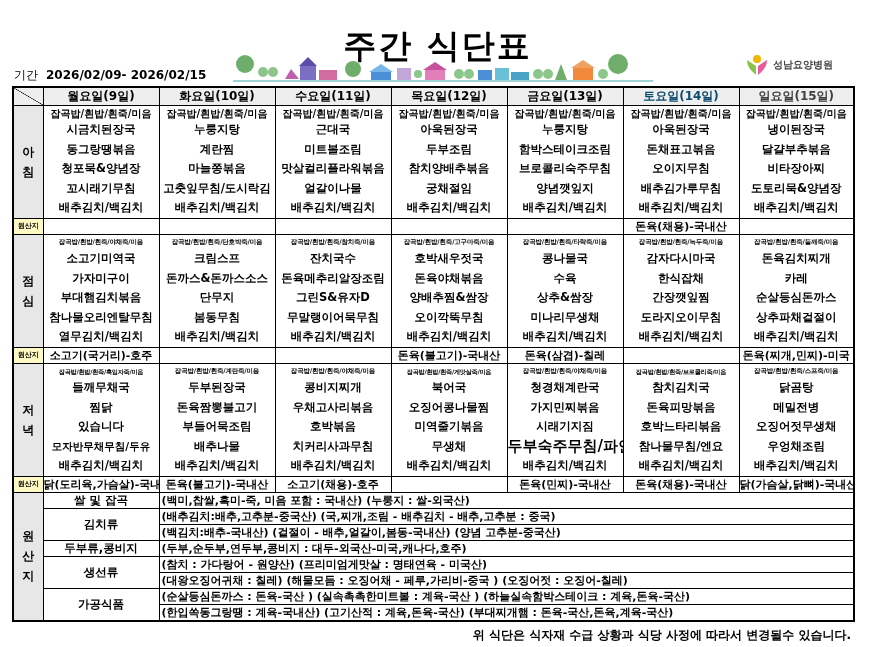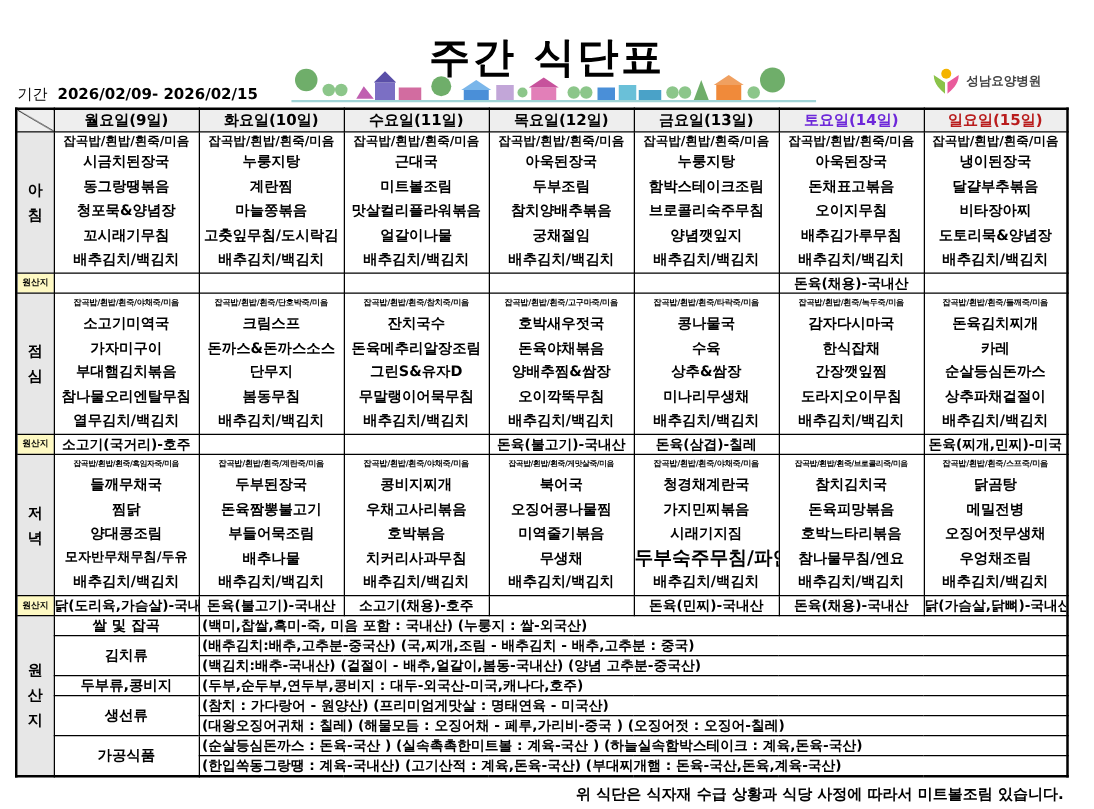--- a/index.html
+++ b/index.html
@@ -10,22 +10,22 @@
   .period { position:absolute; left:14px; top:67px; font-size:12px; font-weight:bold; }
   .period .lbl { font-weight:normal; margin-right:8px;margin-top:13px; }
   .village { position:absolute; left:233px; top:52px; width:420px; height:30px; }
   .logo { position:absolute; left:745px; top:54px; display:flex; align-items:center; gap:4px; }
   .logo .name { font-size:10px; font-weight:bold; color:#444; }
 
   table.menu { position:absolute; left:12px; top:86px; width:841px; border-collapse:collapse;
                table-layout:fixed; border:2px solid #000;padding-left:46px; }
   table.menu td { border:1px solid #000; padding:0; text-align:center; vertical-align:middle; overflow:hidden; white-space:nowrap; }
   .hdr td { background:#eeeeee; font-size:12px; font-weight:bold; height:16px; }
-  .hdr td.sat { color:#6d28d9; }
-  .hdr td.sun { color:#b91c1c; }
+  .hdr td.sat { color:#0c4a6e; }
+  .hdr td.sun { color:#404040; }
   .corner { background:linear-gradient(to top right, #eee calc(50% - 0.6px), #000 50%, #eee calc(50% + 0.6px)) !important; }
   .meal-label { background:#e7e7e7; font-size:12px; font-weight:bold; line-height:20px; }
   .cell { font-size:11.5px; font-weight:bold; line-height:19.6px; padding-top:1px !important; }
   .cell .sub { font-size:10px; line-height:13px; font-weight:bold; }
   .cell .sub.tiny { font-size:6.5px; line-height:13px; letter-spacing:-0.2px; }
   .cell .sub.tiny2 { font-size:6.2px; line-height:13px; letter-spacing:-0.3px; }
   .cell .item.small { font-size:15px; }
   .origin-label { background:#fef9c3; font-size:7px; font-weight:bold; height:15px; }
   .origin { font-size:11px; font-weight:bold; height:15px; }
   .origin.small { font-size:11px;margin-left:20px; }
@@ -245,21 +245,21 @@
     <td class="origin"></td>
     <td class="origin small">돈육(찌개,민찌)-미국</td>
   </tr>
 
   <tr style="height:110px">
     <td class="meal-label"><span>저</span><br><span>녁</span></td>
     <td class="cell">
           <div class="sub tiny2">잡곡밥/흰밥/흰죽/흑임자죽/미음</div>
           <div>들깨무채국</div>
           <div>찜닭</div>
-          <div>양대콩조림</div>
+          <div>있습니다</div>
           <div class="item" style="font-size:10.5px">모자반무채무침/두유</div>
           <div>배추김치/백김치</div>
         </td>
     <td class="cell">
           <div class="sub tiny">잡곡밥/흰밥/흰죽/계란죽/미음</div>
           <div>두부된장국</div>
           <div>돈육짬뽕불고기</div>
           <div>부들어묵조림</div>
           <div>배추나물</div>
           <div>배추김치/백김치</div>
@@ -342,13 +342,13 @@
   <tr>
     <td class="orig-cat" rowspan="2">가공식품</td>
     <td class="orig-text dotb" colspan="6">(순살등심돈까스 : 돈육-국산 ) (실속촉촉한미트볼 : 계육-국산 ) (하늘실속함박스테이크 : 계육,돈육-국산)</td>
   </tr>
   <tr>
     <td class="orig-text" colspan="6">(한입쏙동그랑땡 : 계육-국내산) (고기산적 : 계육,돈육-국산) (부대찌개햄 : 돈육-국산,돈육,계육-국산)</td>
   </tr>
 </tbody>
   </table>
 
-<div class="footer">위 식단은 식자재 수급 상황과 식당 사정에 따라서  미트볼조림 있습니다.</div>
+<div class="footer">위 식단은 식자재 수급 상황과 식당 사정에 따라서  변경될수 있습니다.</div>
 
 </body></html>

